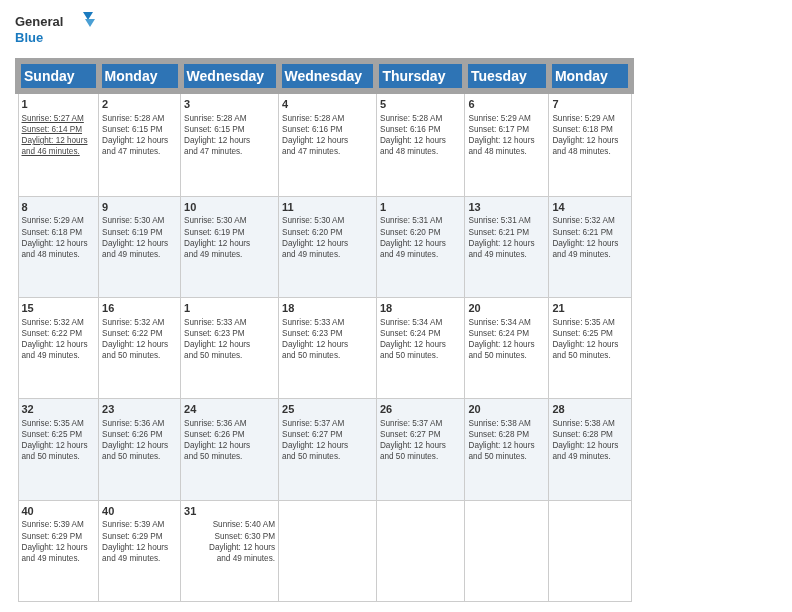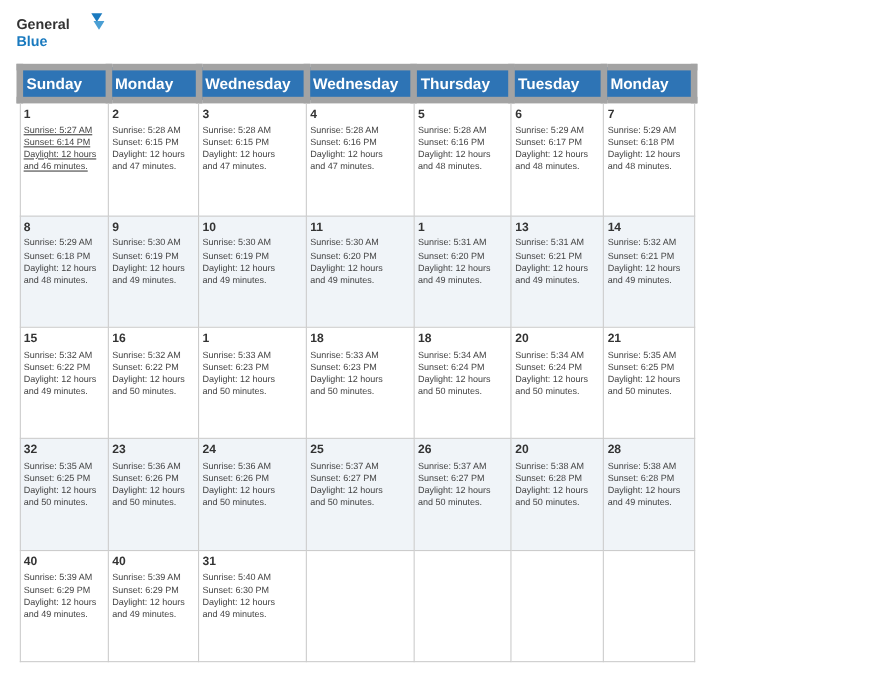--- a/index.html
+++ b/index.html
@@ -331,21 +331,21 @@
           </td>
           <td>
             <span class="day-num">40</span>
             <div class="day-info" style="white-space: pre-line;">Sunrise: 5:39 AM
 Sunset: 6:29 PM
 Daylight: 12 hours
 and 49 minutes.</div>
           </td>
           <td>
             <span class="day-num">31</span>
-            <div class="day-info" style="white-space: pre-line;">Sunrise: 5:40 AM
+            <div class="day-info" style="white-space: pre-line; text-align: right;">Sunrise: 5:40 AM
 Sunset: 6:30 PM
 Daylight: 12 hours
 and 49 minutes.</div>
           </td>
           <td class="empty-cell"></td>
           <td class="empty-cell"></td>
           <td class="empty-cell"></td>
           <td class="empty-cell"></td>
         </tr>
       </tbody>

